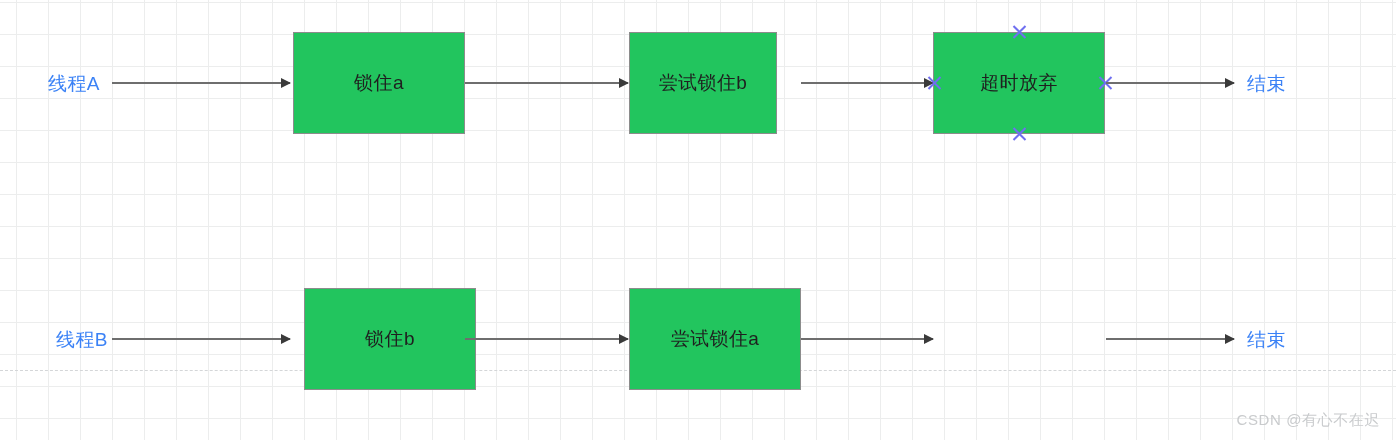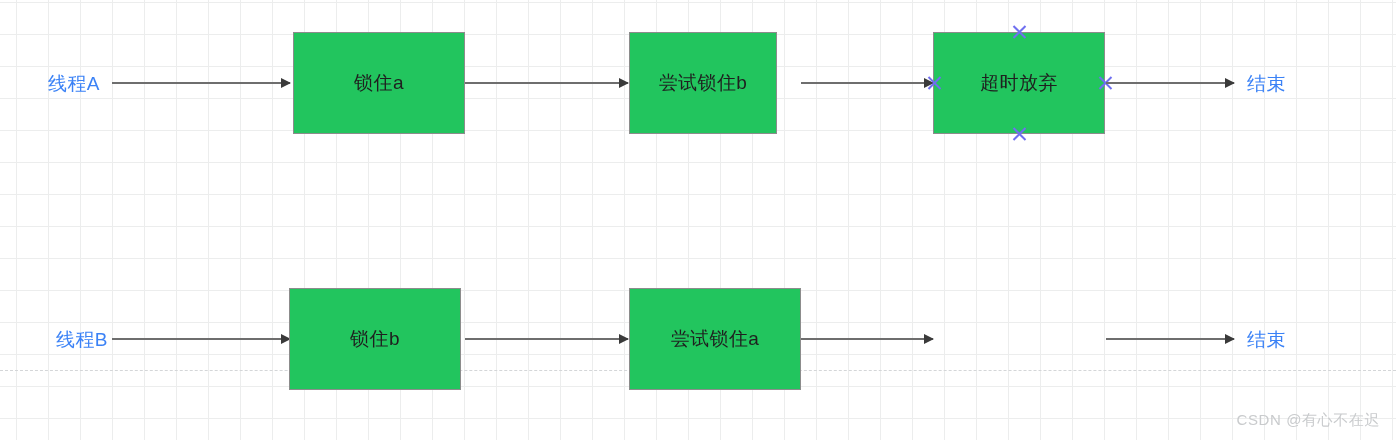--- a/index.html
+++ b/index.html
@@ -146,21 +146,21 @@
   </div>
 
   <div class="text-label" style="left:1247px; top:74px;">结束</div>
 
   <div class="text-label" style="left:48px; top:330px;margin-left:8px;">线程B</div>
 
   <div class="connector" style="left:112px; top:338px; width:178px;">
     <span class="arrow-head"></span>
   </div>
 
-  <div class="node-box" style="left:289px; top:288px; width:172px; height:102px;">锁住b</div>
+  <div class="node-box" style="left:304px; top:288px; width:172px; height:102px;">锁住b</div>
 
   <div class="connector" style="left:465px; top:338px; width:163px;">
     <span class="arrow-head"></span>
   </div>
 
   <div class="node-box" style="left:629px; top:288px; width:172px; height:102px;text-align:right;">尝试锁住a</div>
 
   <div class="connector" style="left:801px; top:338px; width:132px;">
     <span class="arrow-head"></span>
   </div>

